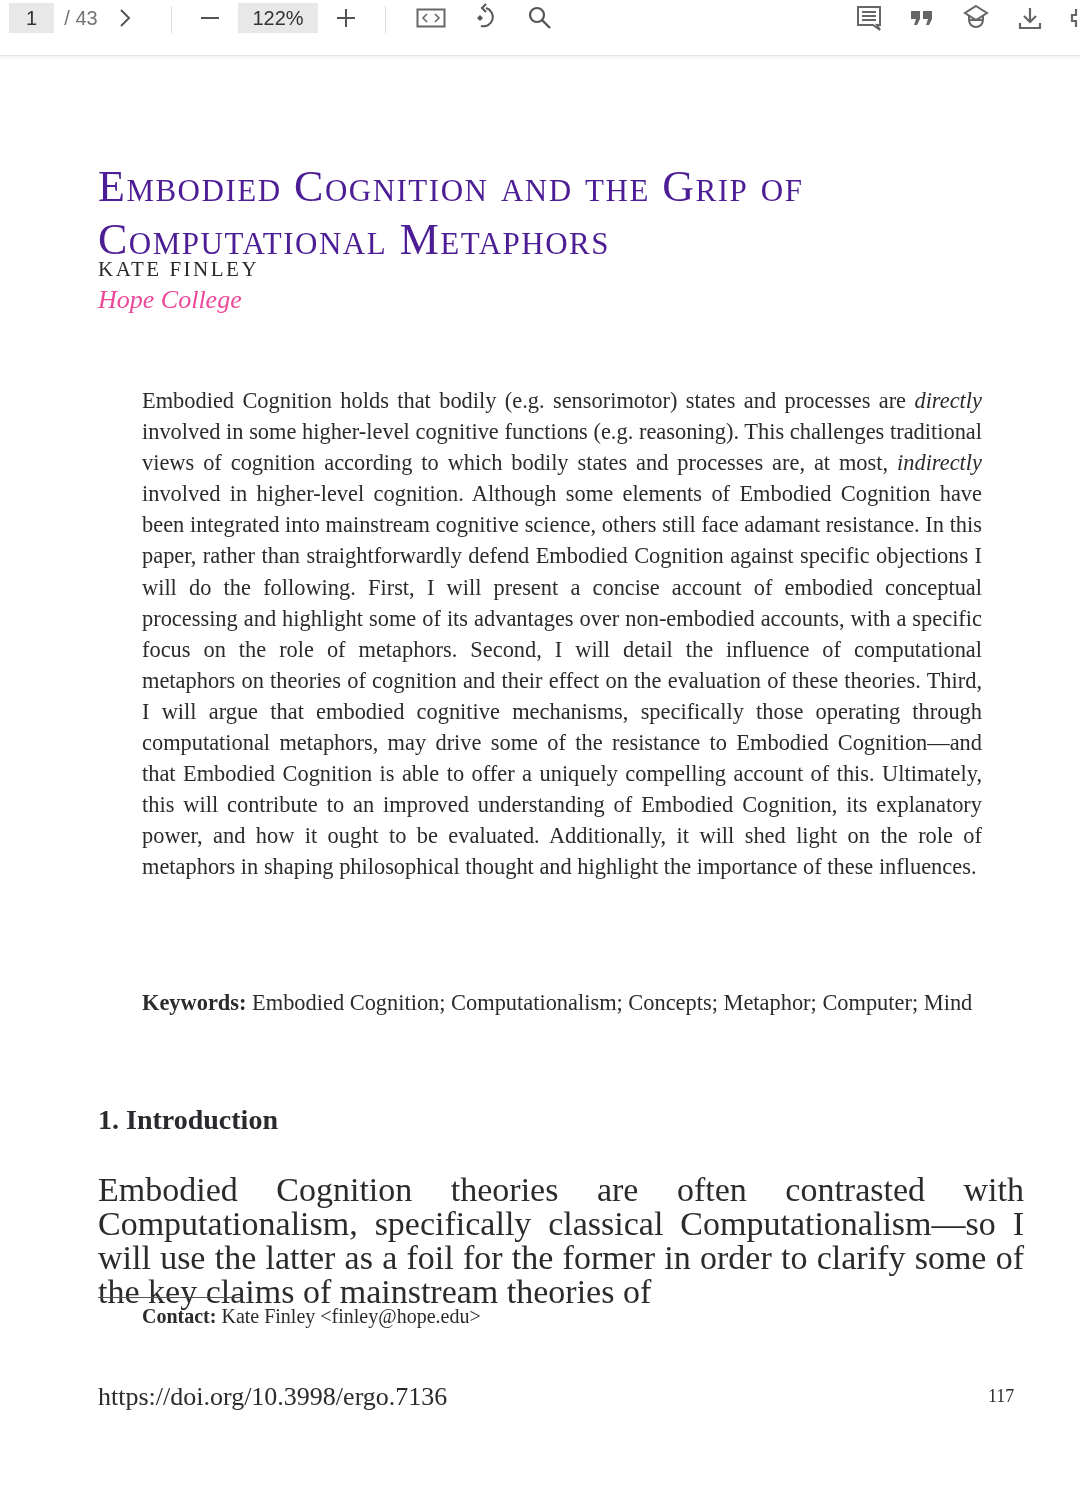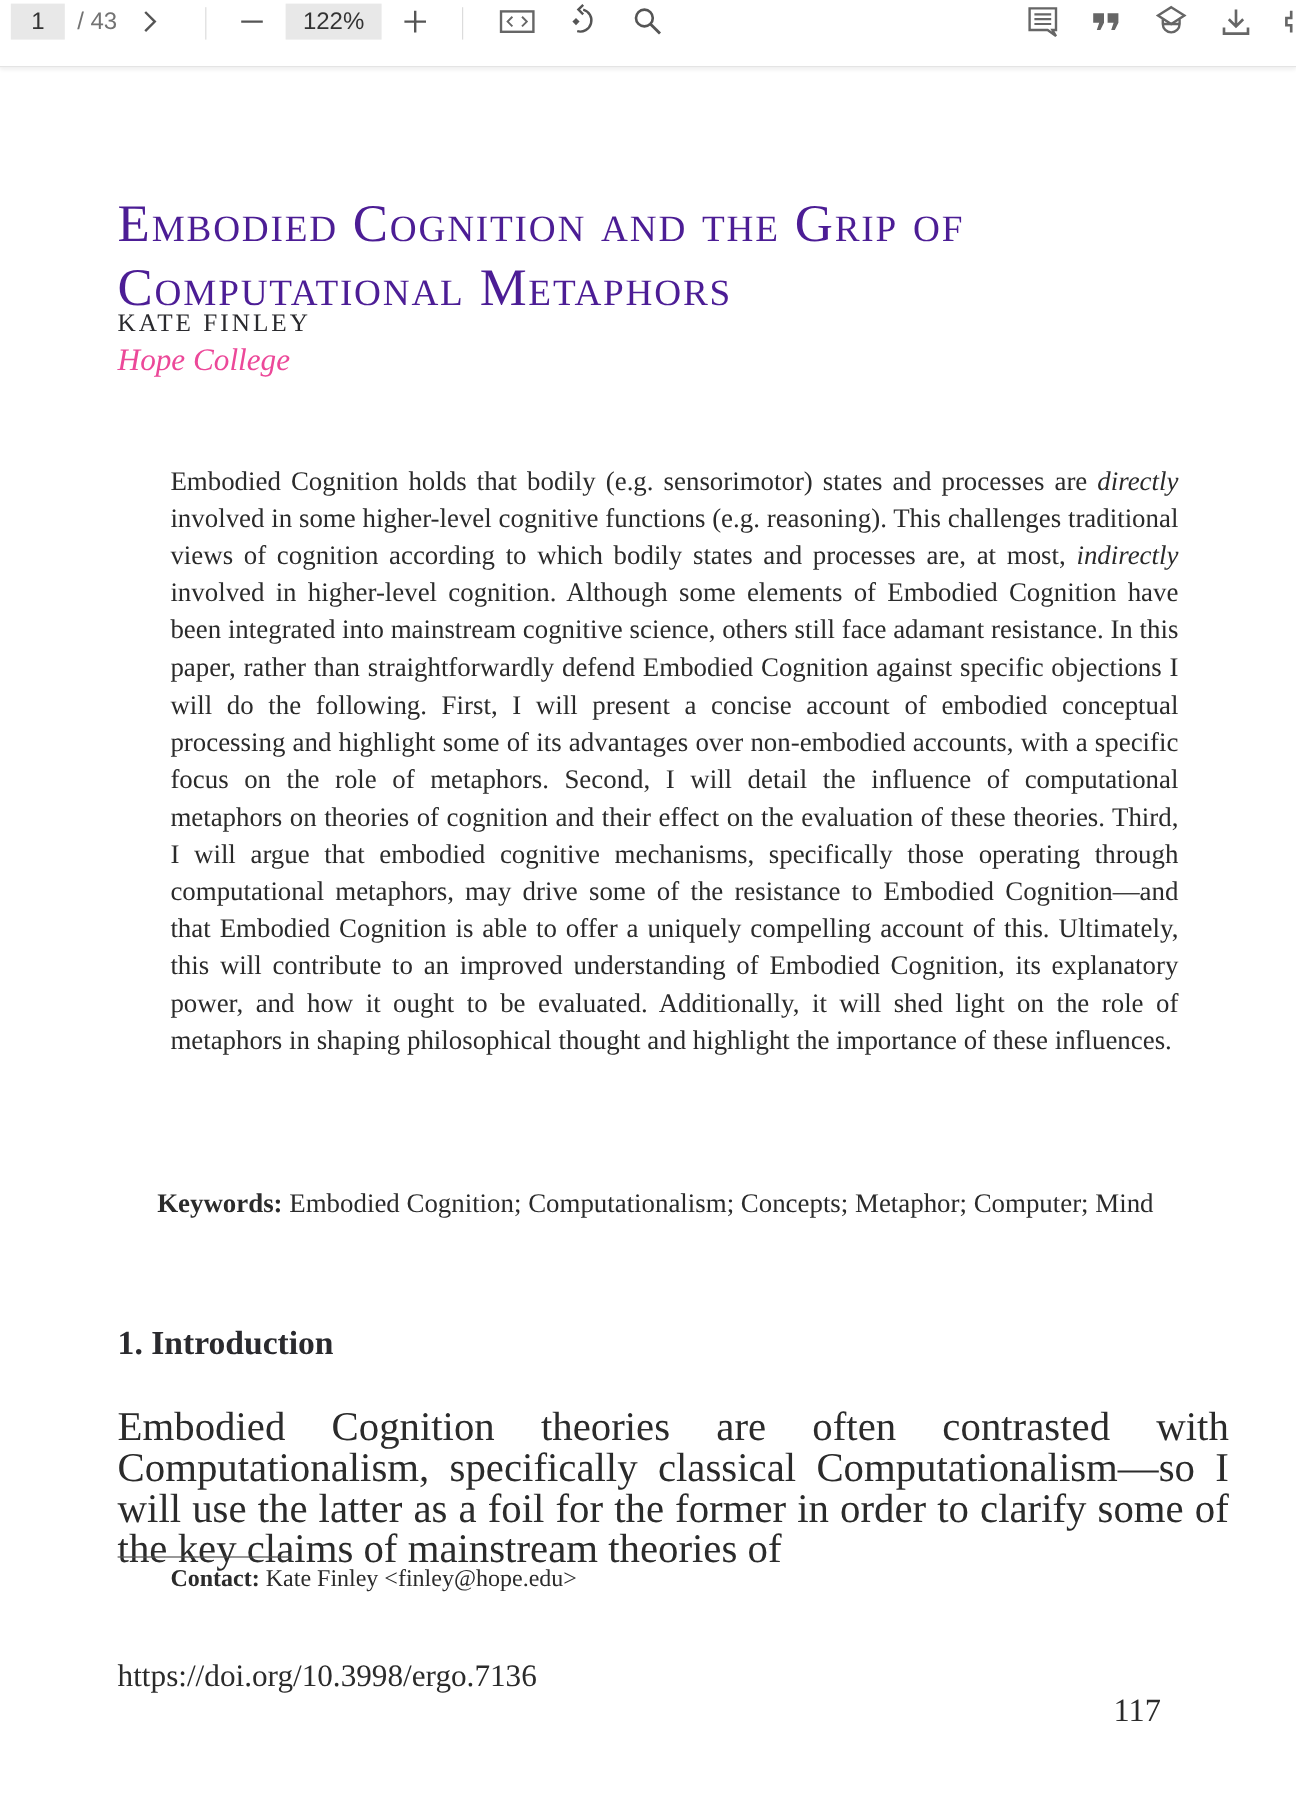--- a/index.html
+++ b/index.html
@@ -40,38 +40,38 @@
   }
   .author { position: absolute; left: 98px; top: 257px; font-size: 21px; letter-spacing: 2.5px; color: #2a2a2e; }
   .affil { position: absolute; left: 98px; top: 285px; font-size: 26px; font-style: italic; color: #ec4899; }
 
   .abstract {
     position: absolute; left: 142px; top: 385px; width: 840px;
     font-size: 22.4px; line-height: 31.1px; color: #2b2b2b; text-align: justify;
   }
   .abstract p { text-align: justify; }
   .keywords {
-    position: absolute; left: 131px; top: 987px; width: 840px;
+    position: absolute; left: 142px; top: 987px; width: 840px;
     font-size: 22.4px; line-height: 31.5px; color: #2b2b2b; text-align: justify;
   }
   .kw-label { font-weight: bold; }
 
   .section-heading { position: absolute; left: 98px; top: 1104px; font-size: 28px; font-weight: bold; color: #2a2a2e; }
 
   .intro {
     position: absolute; left: 98px; top: 1173px; width: 926px;
     font-size: 34px; line-height: 34px; color: #2b2b2b; text-align: justify;
   }
 
   .fn-rule { position: absolute; left: 98px; top: 1297px; width: 145px; height: 1px; background: #555; }
   .contact { position: absolute; left: 142px; top: 1305px; font-size: 20px; color: #2b2b2b; }
   .contact-label { font-weight: bold; }
 
   .doi { position: absolute; left: 98px; top: 1382px; font-size: 26px; color: #2b2b2b; }
-  .page-num { position: absolute; left: 928px; top: 1386px; font-size: 27px; color: #2b2b2b; margin-top: 24px; }
+  .page-num { position: absolute; left: 988px; top: 1386px; font-size: 18px; color: #2b2b2b; }
 </style>
 </head>
 <body>
 
 <div class="toolbar">
   <div class="tb-item page-box">1</div>
   <div class="tb-item page-total">/ 43</div>
   <div class="tb-item nav-next">
     <span>
       <svg width="14" height="22" viewBox="0 0 14 22">

